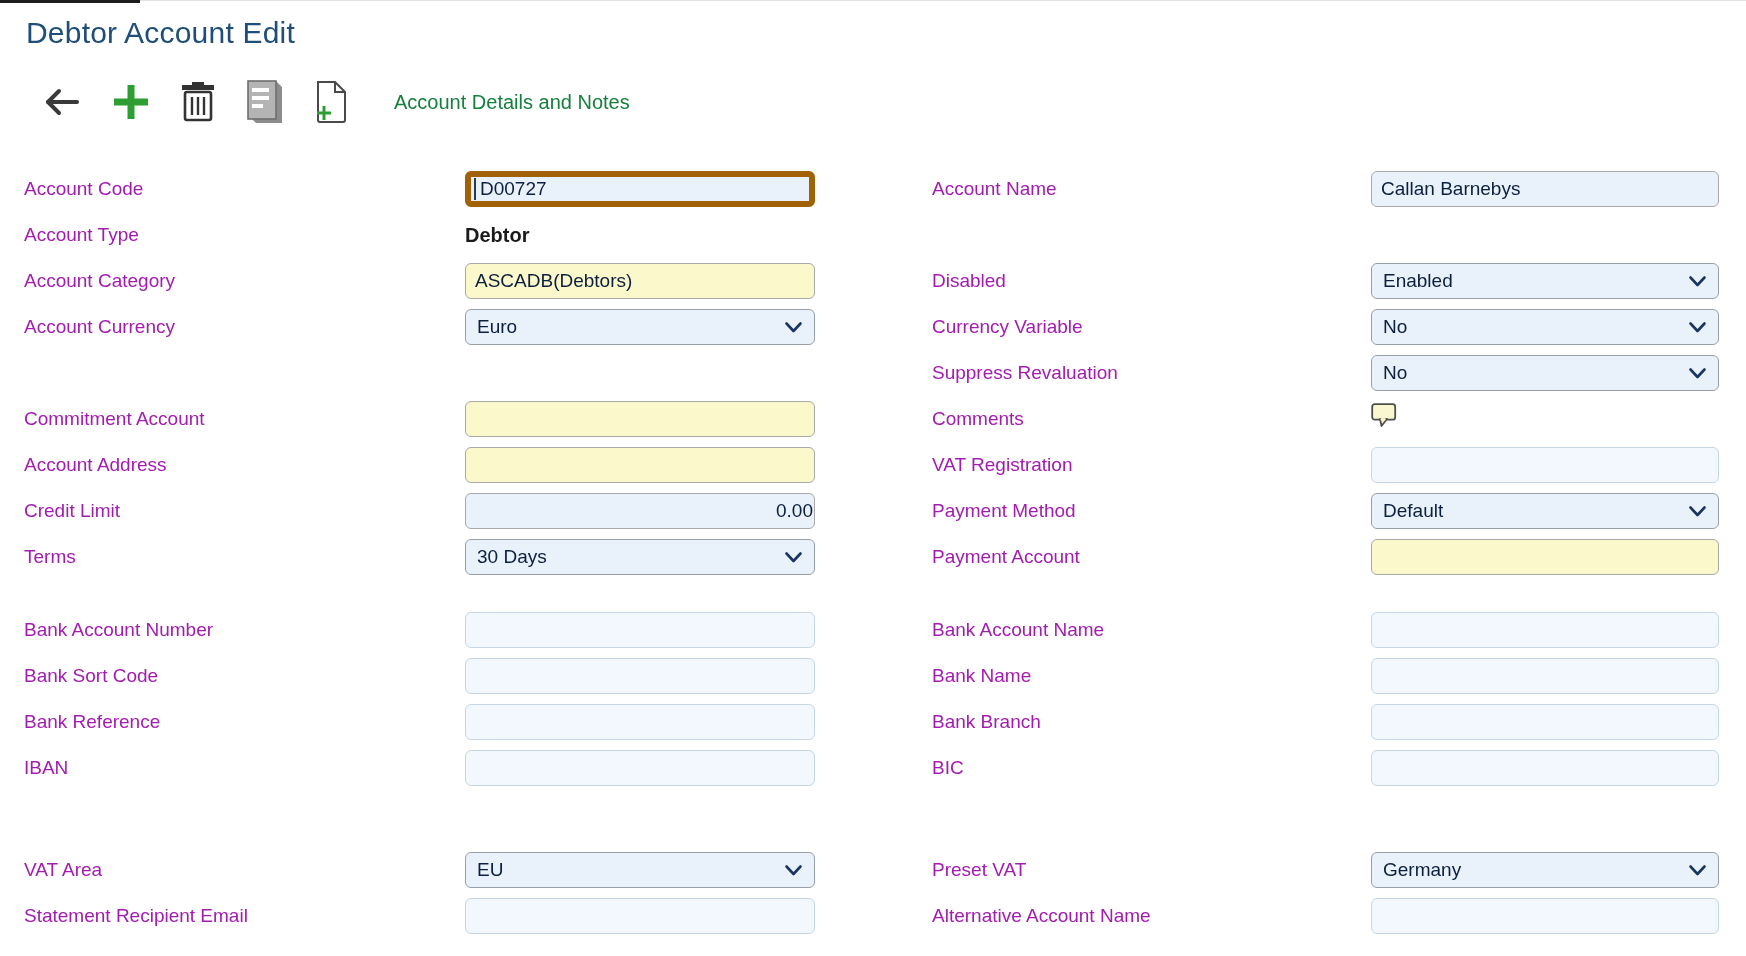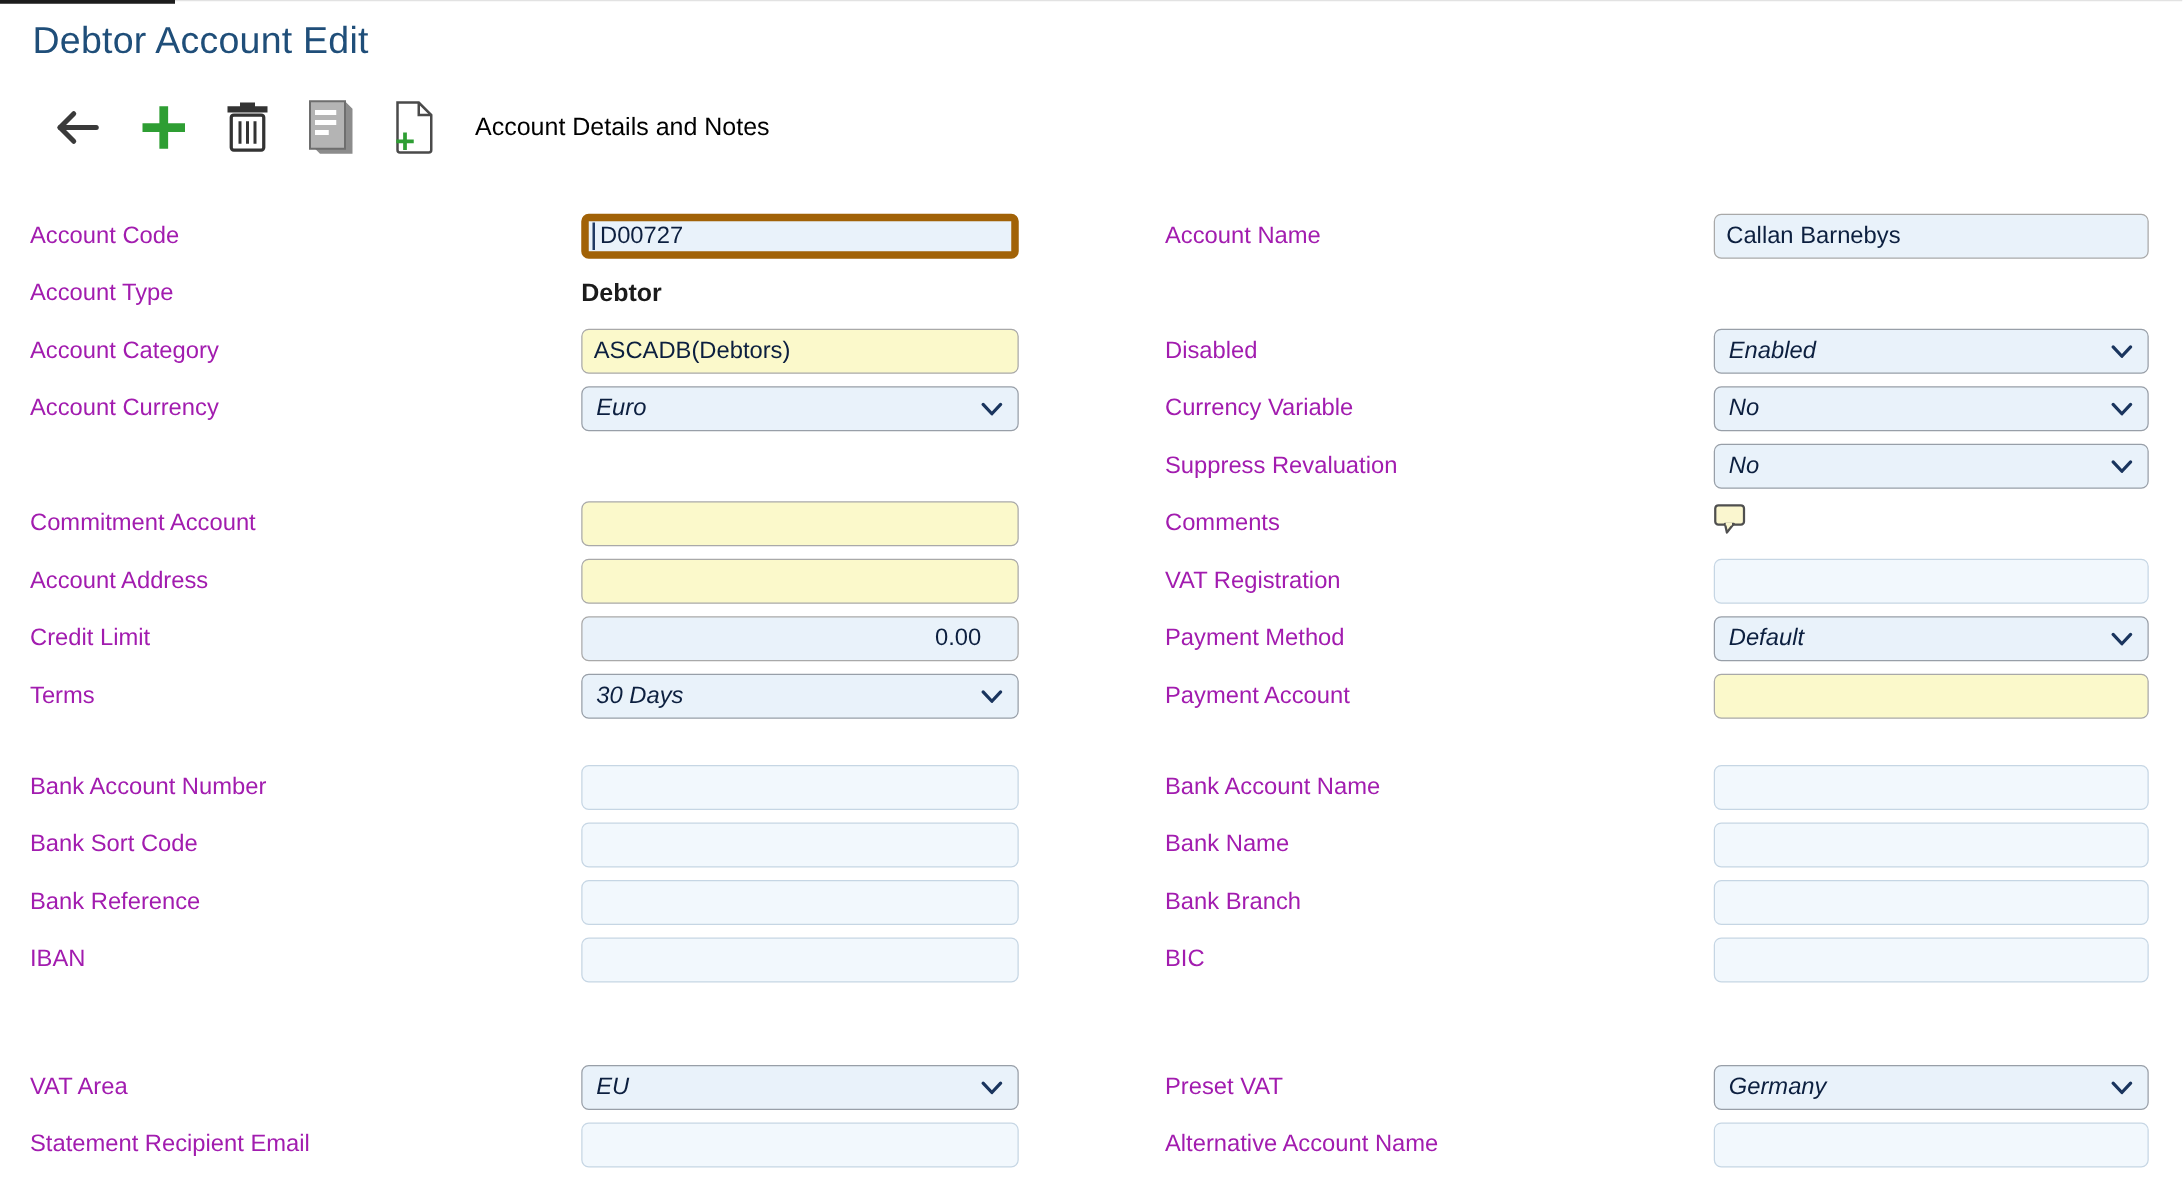--- a/index.html
+++ b/index.html
@@ -13,21 +13,21 @@
   .top-edge-dark { position:absolute; top:0; left:0; width:140px; height:3px; background:#1d1d1d; }
 
   .page-title {
     margin:16px 0 0 26px;
     font-size:30px; font-weight:normal; color:#1F4E79; letter-spacing:0.2px;
   }
 
   .toolbar { display:flex; align-items:center; gap:28px; margin:28px 0 0 40px; height:48px; }
   .tool-btn { background:none; border:none; padding:0; cursor:pointer; display:flex; align-items:center; justify-content:center; }
   .details-link {
-    font-size:20px; color:#000000; margin-left:4px; text-decoration:none; cursor:pointer;
+    font-size:20px; color:#15803d; margin-left:18px; text-decoration:none; cursor:pointer;
   }
 
   .form { margin-top:40px; padding-left:24px; }
   .form-row {
     display:grid;
     grid-template-columns:441px 350px 117px 439px 348px;
     align-items:center; height:46px;
   }
   .group-bank { margin-top:27px; }
   .group-vat  { margin-top:56px; }
@@ -36,29 +36,29 @@
   .field-control { position:relative; width:100%; height:36px; display:flex; align-items:center; }
 
   .ctl-input {
     width:100%; height:36px; border-radius:6px; border:1px solid #A9A9A9;
     background:#E9F2FA; color:#0C1F3F; font-size:19px; padding:0 9px;
     font-family:inherit; outline:none;
   }
   .ctl-input.v-yellow  { background:#FBF9CB; }
   .ctl-input.v-empty   { background:#F2F8FD; border-color:#C6D6E4; }
   .ctl-input.v-focused { border:6px solid #a16207; background:#E9F2FA; }
-  .ctl-input.align-right { text-align:right; padding-right:29px; }
+  .ctl-input.align-right { text-align:right; padding-right:1px; }
   .caret { position:absolute; left:9px; top:7px; width:2px; height:22px; background:#203A63; }
 
   .ctl-select {
     width:100%; height:36px; border-radius:6px; border:1px solid #989FA8;
     background:#E9F2FA; display:flex; align-items:center; justify-content:space-between;
     padding:0 11px; cursor:pointer;
   }
-  .ctl-select .select-value { font-size:19px; color:#0C1F3F;font-style:italic; }
+  .ctl-select .select-value { font-size:19px; color:#0C1F3F; }
 
   .ctl-static { font-size:20px; color:#1b1b1b;font-weight:bold; }
 
   .comment-icon-wrap { cursor:pointer; display:flex; align-items:flex-start; height:36px; padding-top:2px; }
 </style>
 </head>
 <body>
 
 <div class="top-edge-line"></div>
 <div class="top-edge-dark"></div>

